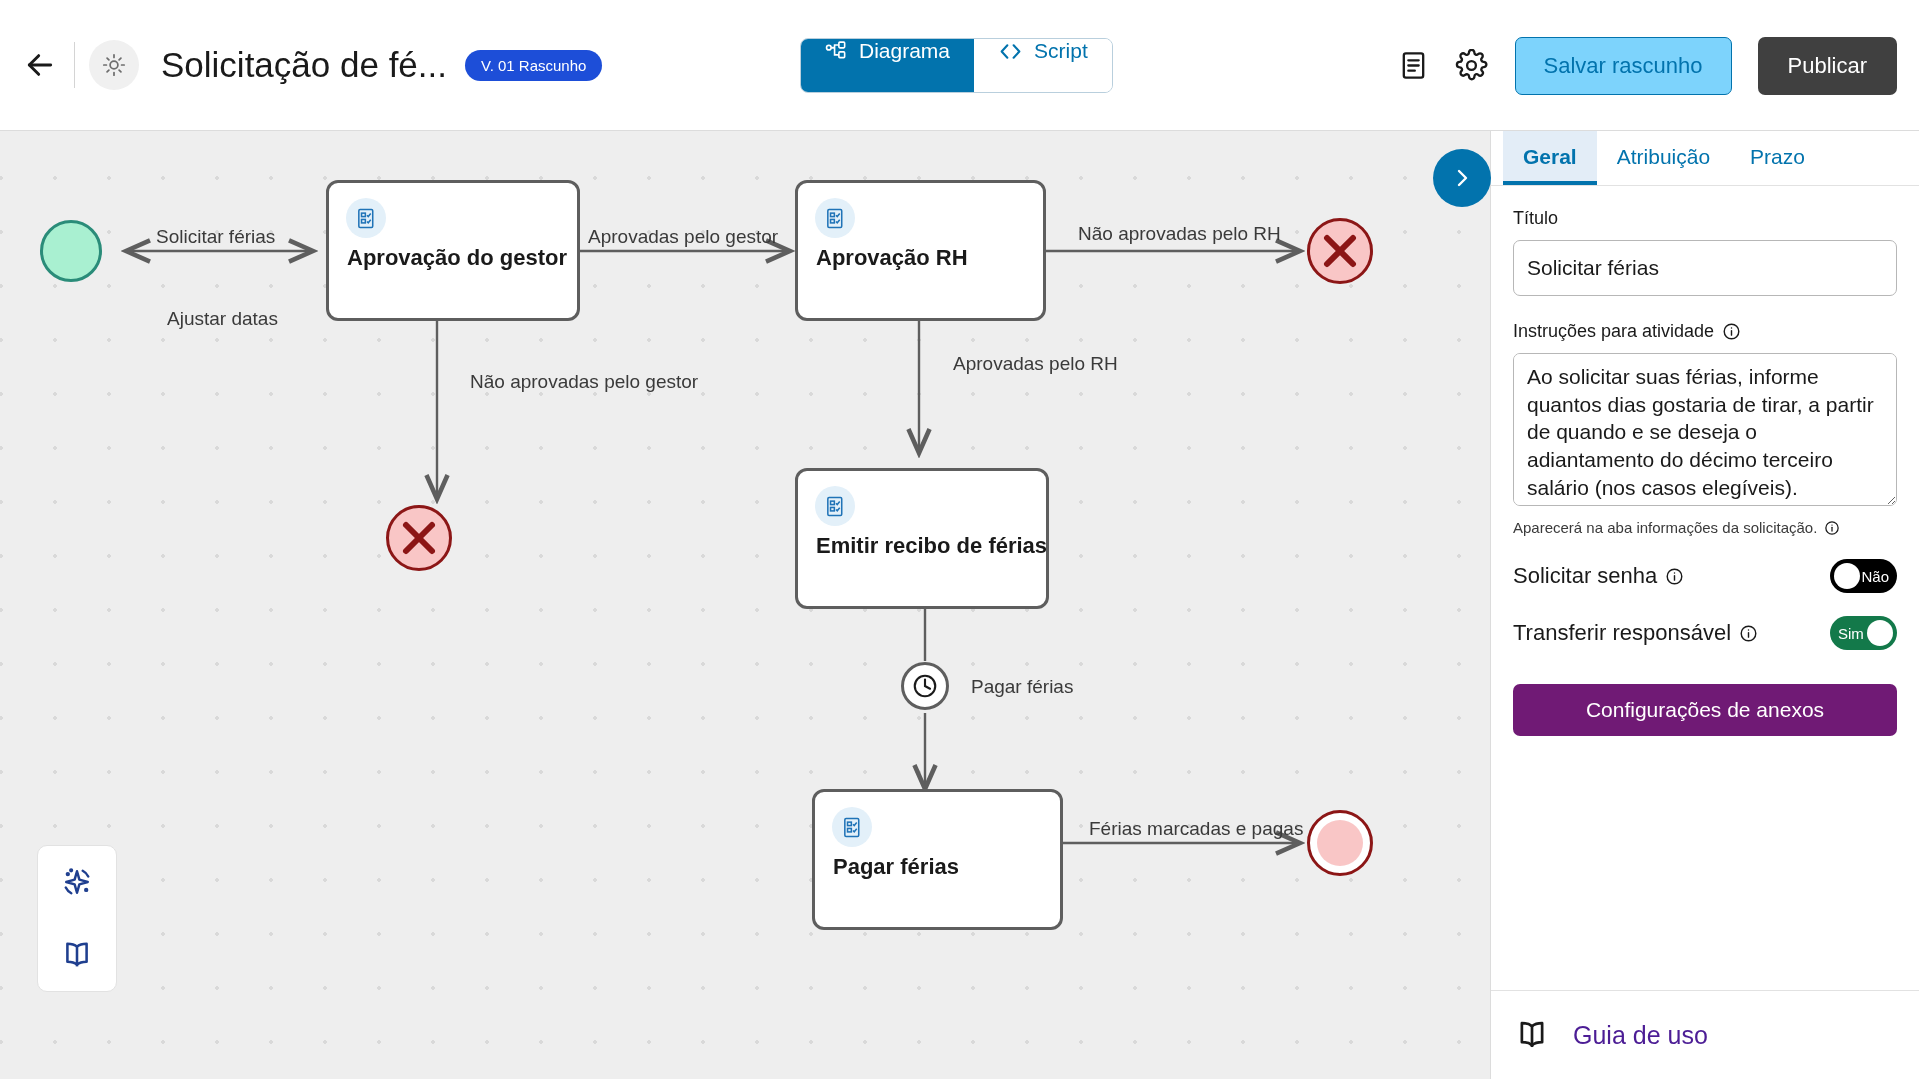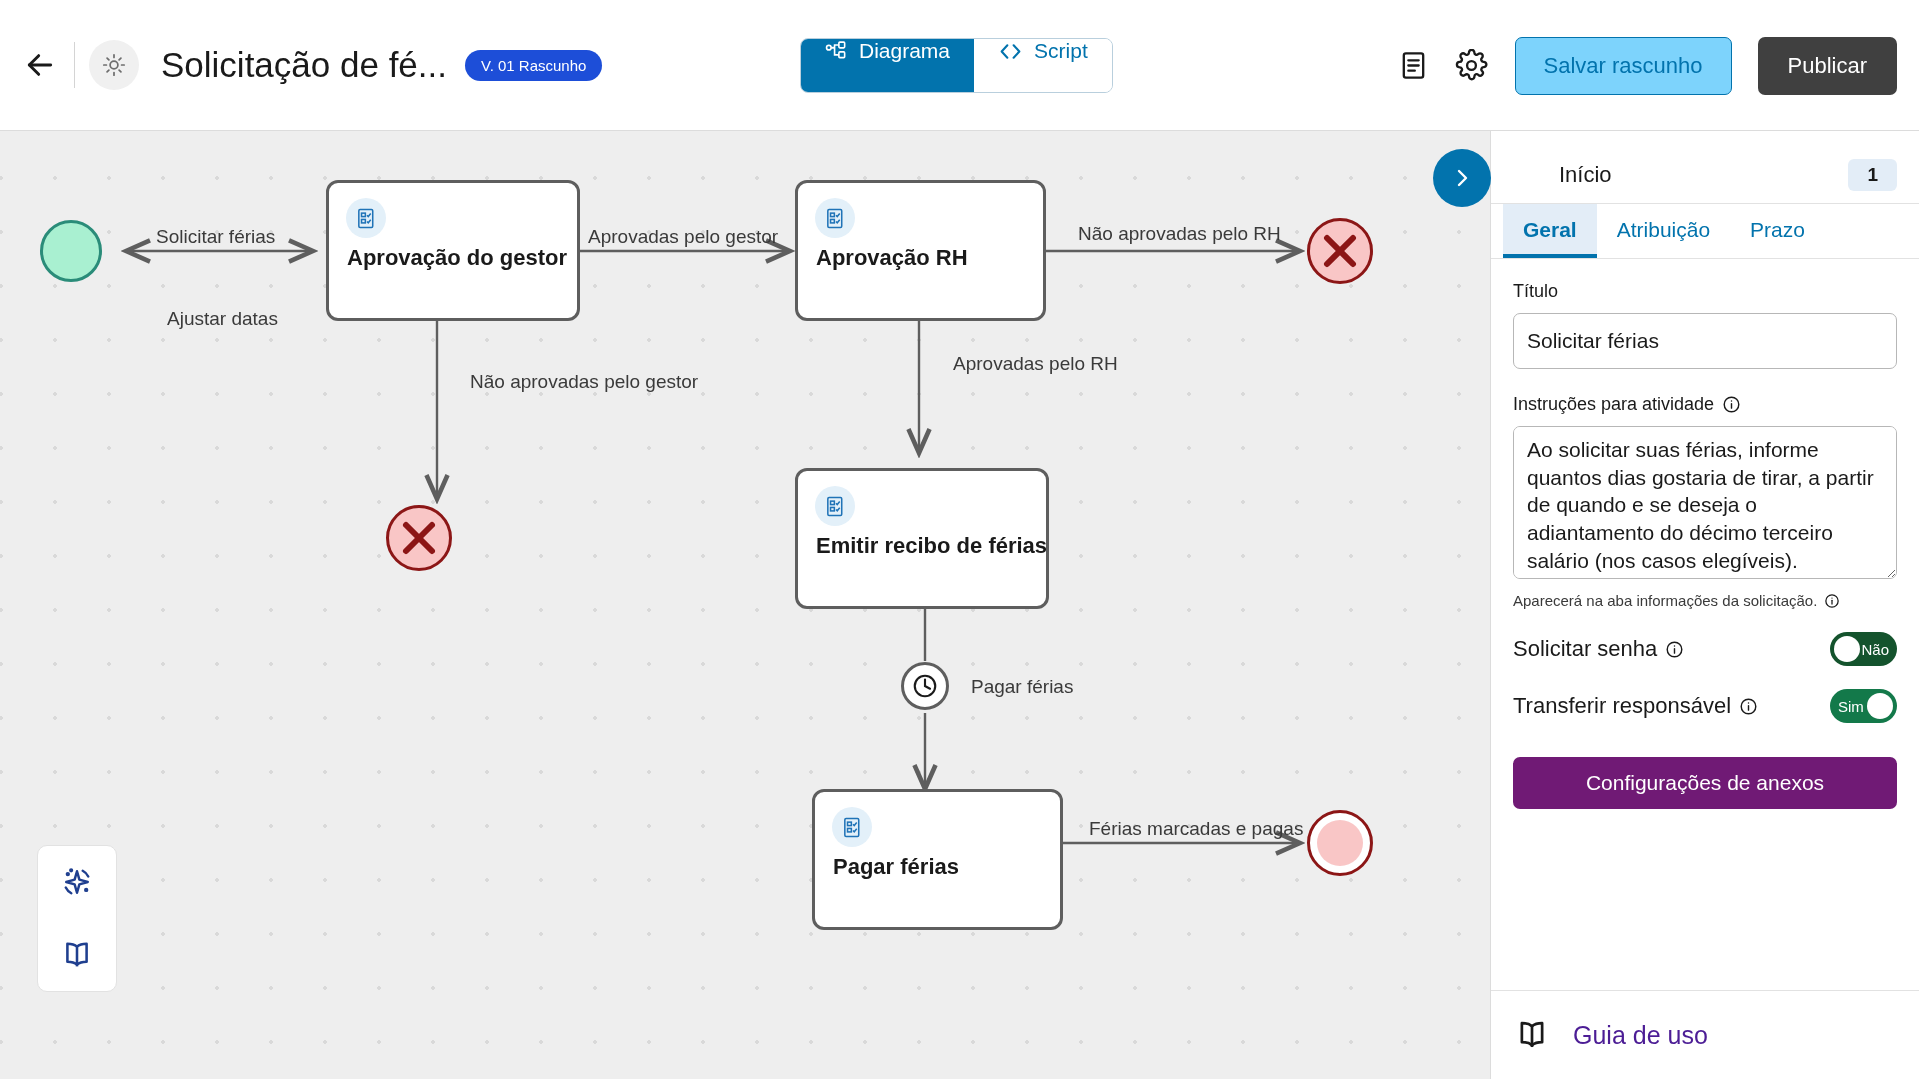--- a/index.html
+++ b/index.html
@@ -240,21 +240,21 @@
   }
   .toggle-label {
     font-size: 22px; color: #1a1a1a; flex: 1;
     display: flex; align-items: center; gap: 8px;
   }
   .switch {
     width: 67px; height: 34px; border-radius: 17px;
     display: flex; align-items: center;
     cursor: pointer; position: relative;
   }
-  .switch.off { background: #14532d; justify-content: flex-end; padding-right: 8px; }
+  .switch.off { background: #000000; justify-content: flex-end; padding-right: 8px; }
   .switch.on  { background: #13794a; justify-content: flex-start; padding-left: 8px; }
   .switch .knob {
     position: absolute; width: 26px; height: 26px; border-radius: 50%;
     background: #ffffff; top: 4px;
   }
   .switch.off .knob { left: 4px; }
   .switch.on  .knob { right: 4px; }
   .switch .sw-text { font-size: 15px; color: #ffffff; font-weight: 400; }
   #btn-attach {
     margin-top: 34px; width: 100%; height: 52px;
@@ -472,24 +472,20 @@
 </div>
 
 <div id="right-panel">
 
   <div id="collapse-btn">
     <svg width="24" height="24" viewBox="0 0 24 24" fill="none" stroke="#ffffff" stroke-width="2.4" stroke-linecap="round" stroke-linejoin="round">
       <polyline points="9,5 16,12 9,19"></polyline>
     </svg>
   </div>
 
-  <div id="panel-head">
-    <div id="panel-title">Início</div>
-    <div id="panel-count">1</div>
-  </div>
 
   <div id="panel-tabs">
     <div class="p-tab active">Geral</div>
     <div class="p-tab">Atribuição</div>
     <div class="p-tab">Prazo</div>
   </div>
 
   <div id="panel-body">
     <div class="field-label">Título</div>
     <input class="text-input" type="text" value="Solicitar férias" style="">

